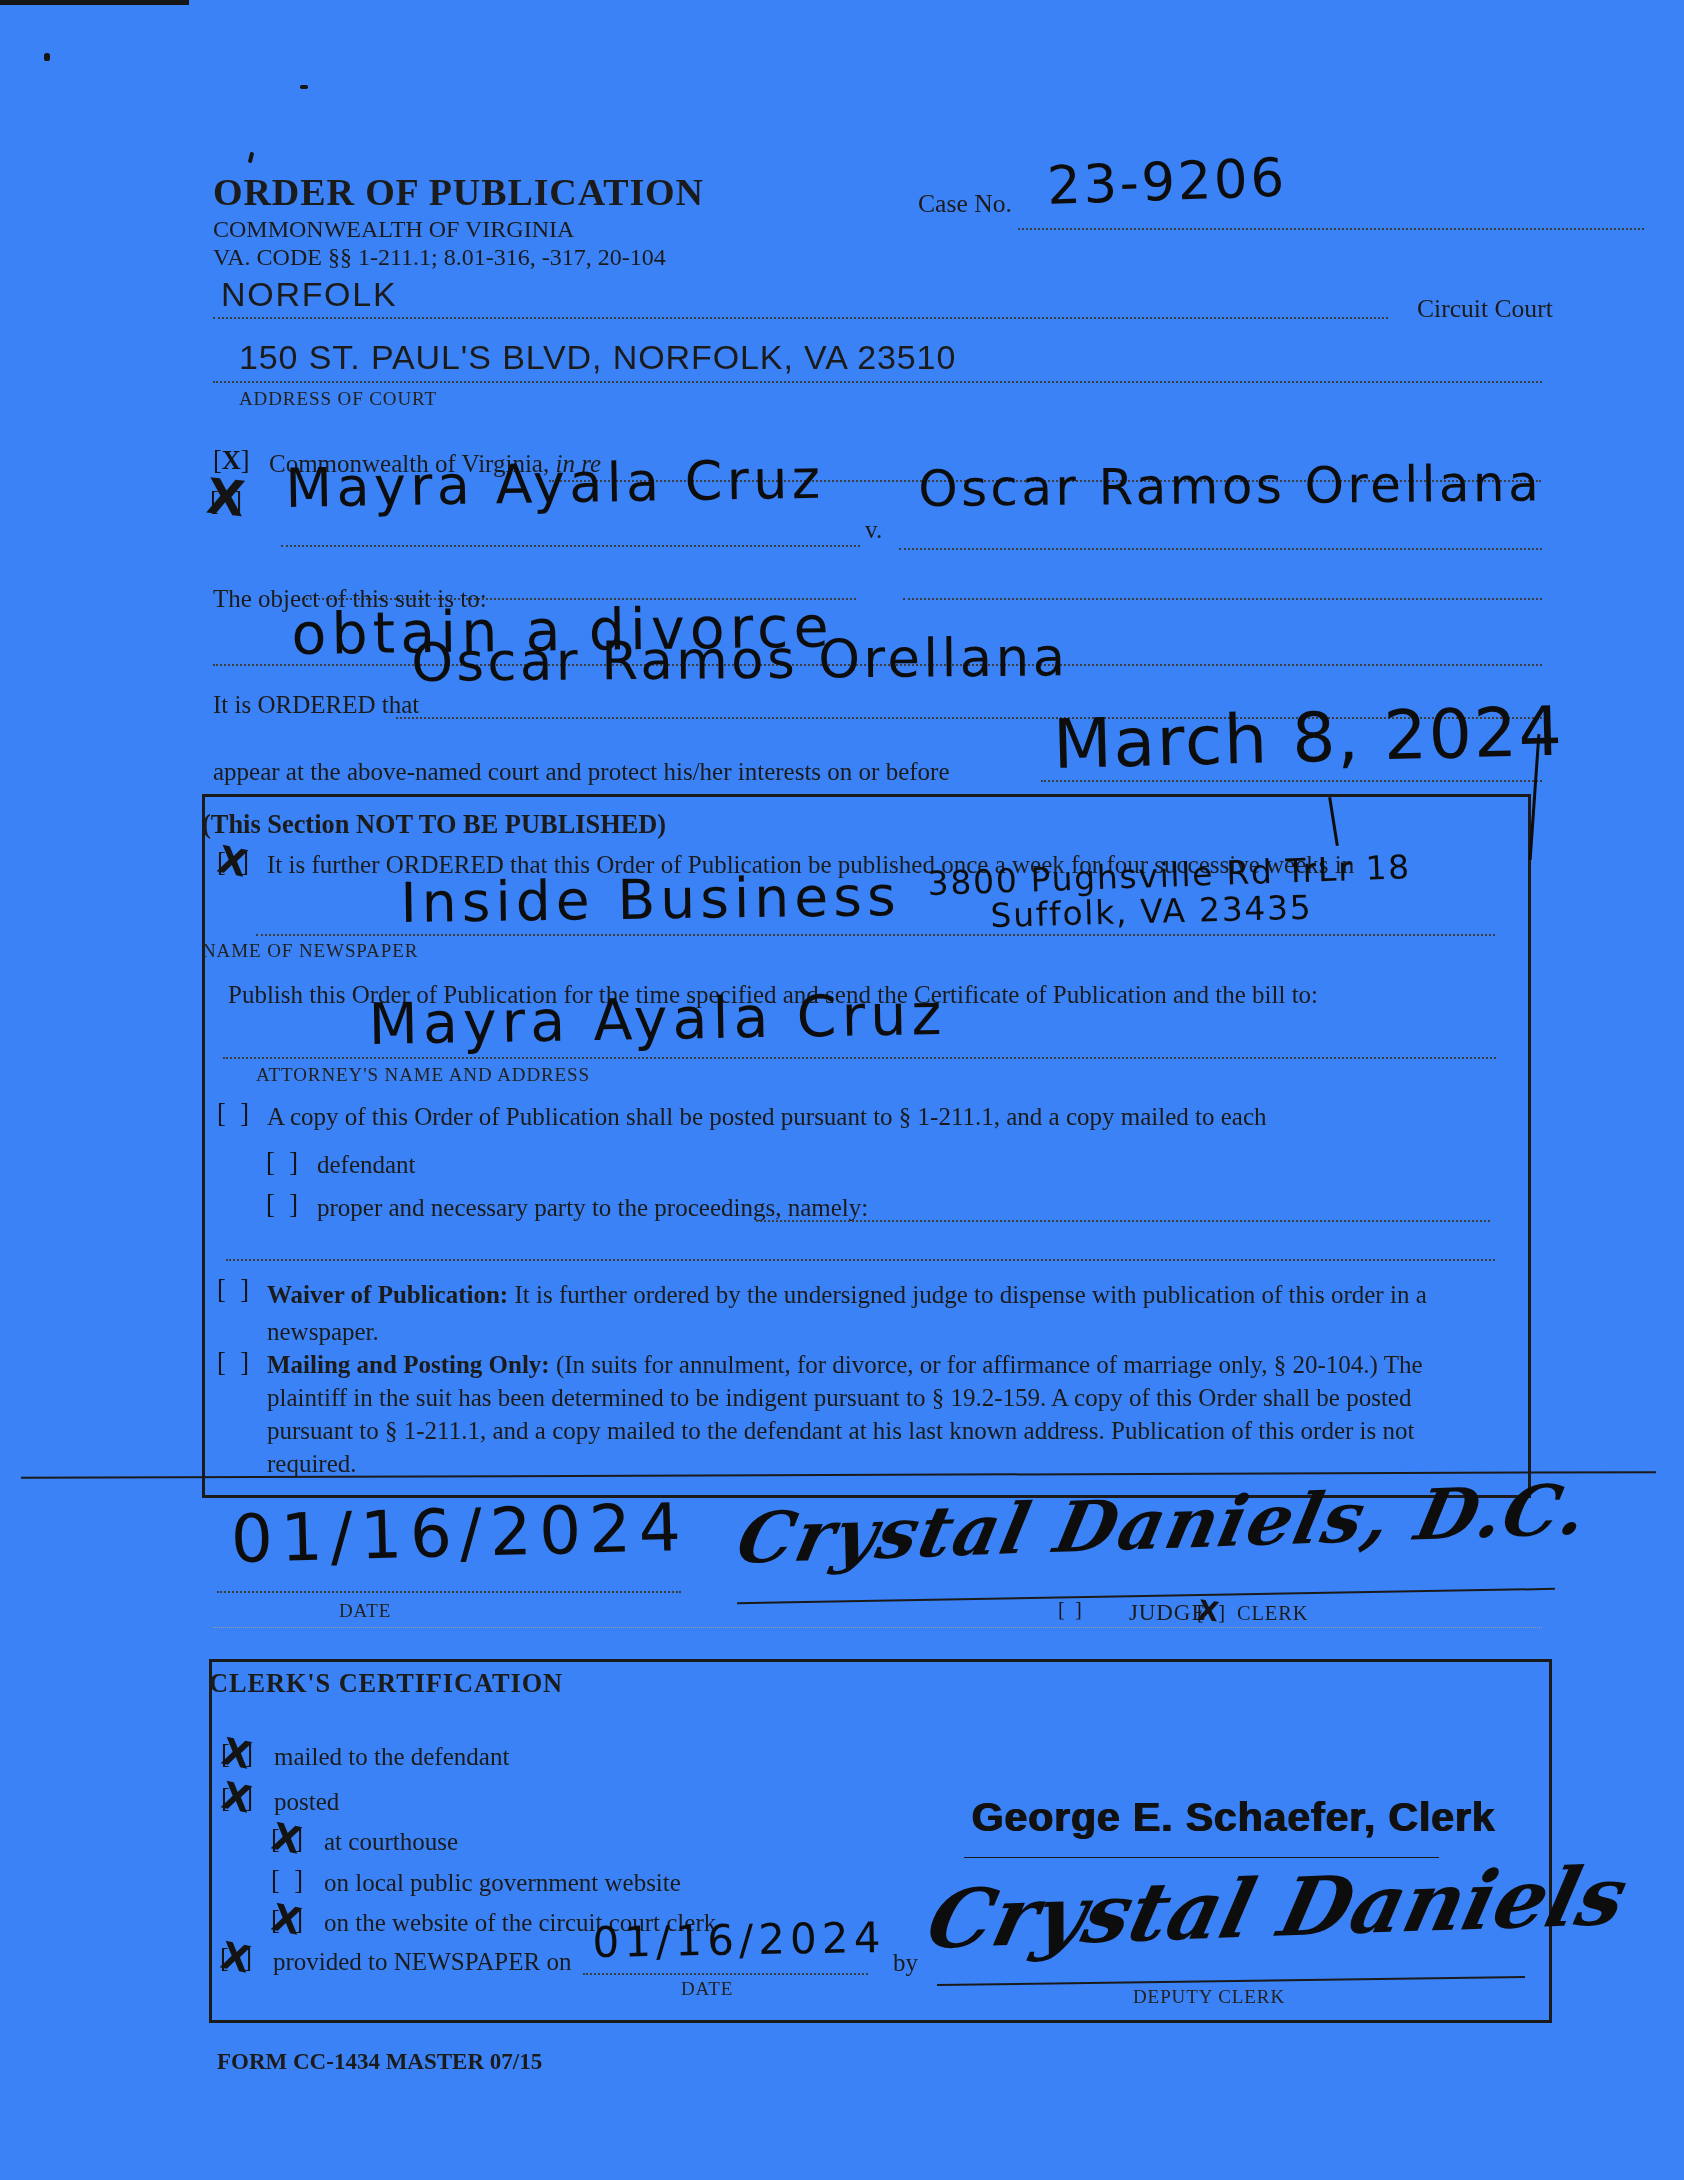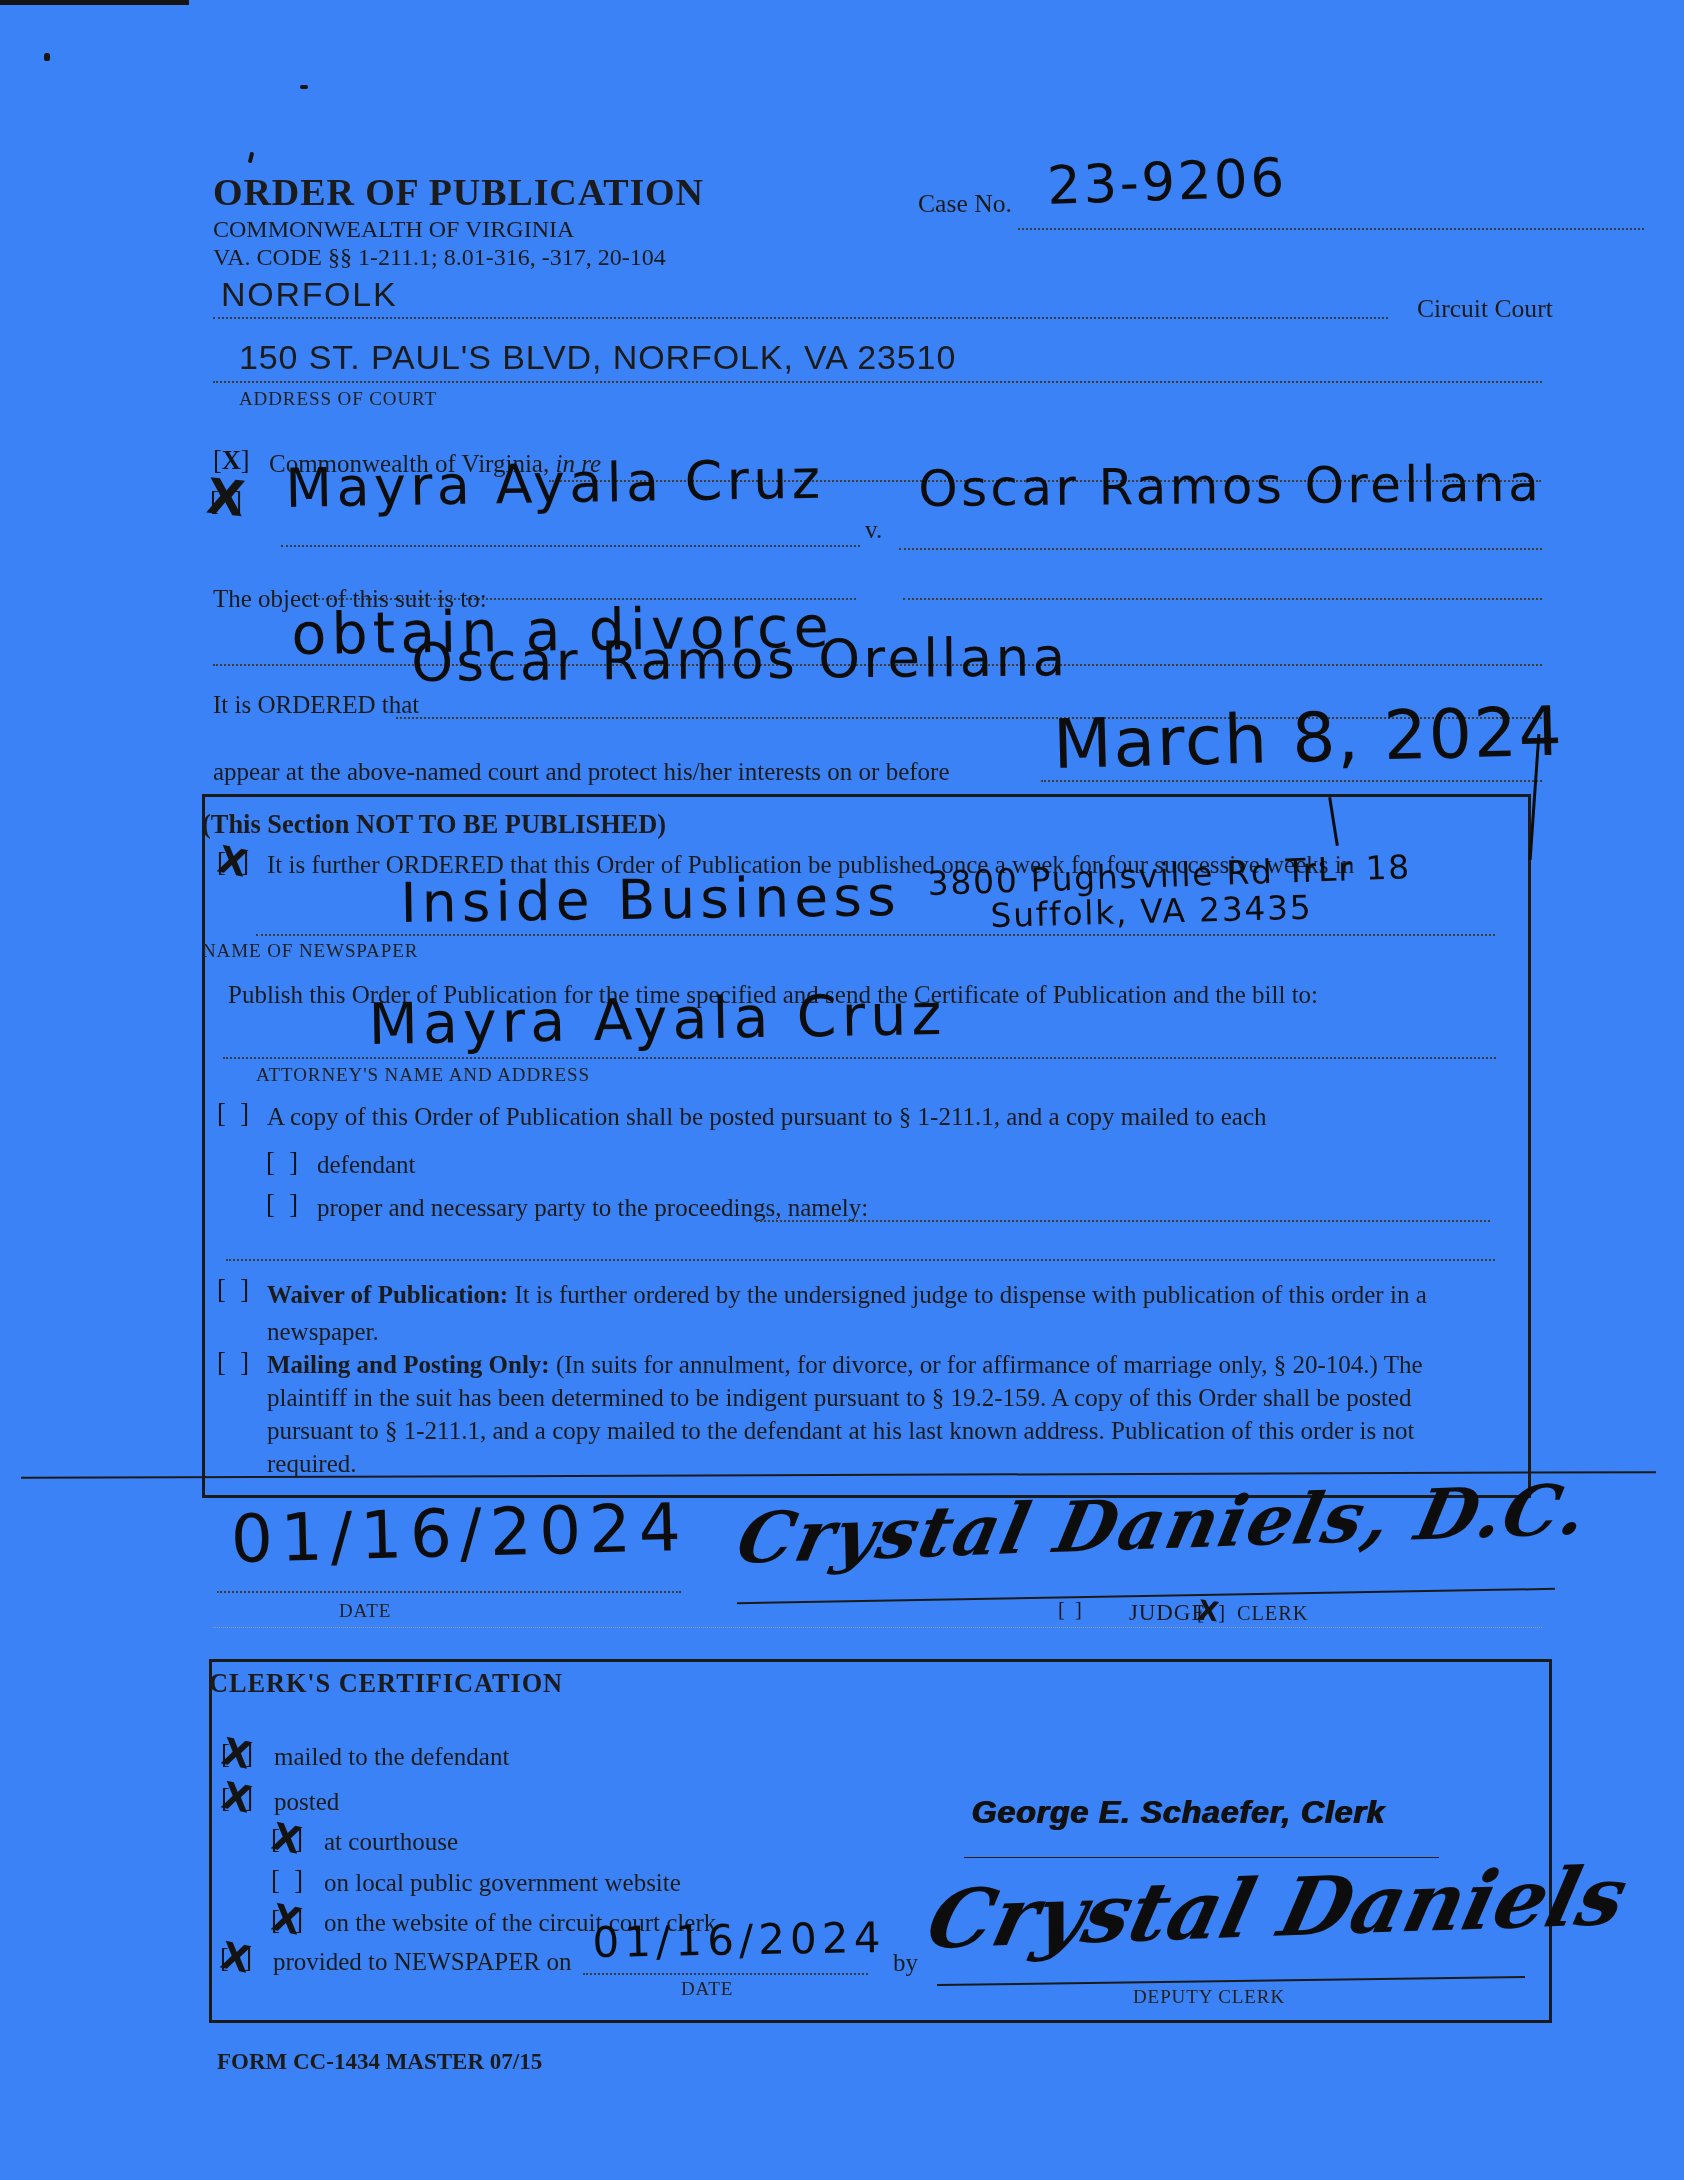--- a/index.html
+++ b/index.html
@@ -25,22 +25,22 @@
   
   .cb{position:absolute;font-family:"Liberation Serif","DejaVu Serif",serif;font-size:26.4px;color:#141414;white-space:nowrap;}
   .cb::before{content:"[";}
   .cb::after{content:"]";}
   .cb .sp{display:inline-block;width:14.5px;}
   .cb .tx{display:inline-block;width:19px;text-align:center;font-weight:bold;}
   .cb .hx{display:inline-block;width:14.5px;font-family:"DejaVu Sans",sans-serif;font-weight:700;
           font-size:37px;line-height:0;transform:translate(-7.7px,1.7px) rotate(12deg);}
   .cb .hx.big{font-size:49px;transform:translate(-12px,3.4px) rotate(6deg);}
   .cb .hx.small{font-size:27px;transform:translate(-6px,0.9px) rotate(8deg);}
-  .stamp{font-family:"Liberation Sans","DejaVu Sans",sans-serif;font-weight:700;font-size:32px;
-         color:#111;text-shadow:1.4px 0 0 #111;letter-spacing:0.9px;white-space:nowrap;font-style:italic;}
+  .stamp{font-family:"Liberation Sans","DejaVu Sans",sans-serif;font-weight:700;font-size:41px;
+         color:#111;text-shadow:1.4px 0 0 #111;letter-spacing:0.9px;white-space:nowrap;}
   .speck{position:absolute;background:#151515;}
   .pen{position:absolute;background:#0d0d0d;}
 </style>
 </head>
 <body>
 
 <div class="page">
 
   <div class="speck" style="left:0;top:0;width:189px;height:5.1px;"></div>
   <div class="speck" style="left:44px;top:53px;width:6px;height:7.7px;border-radius:2.6px;"></div>

